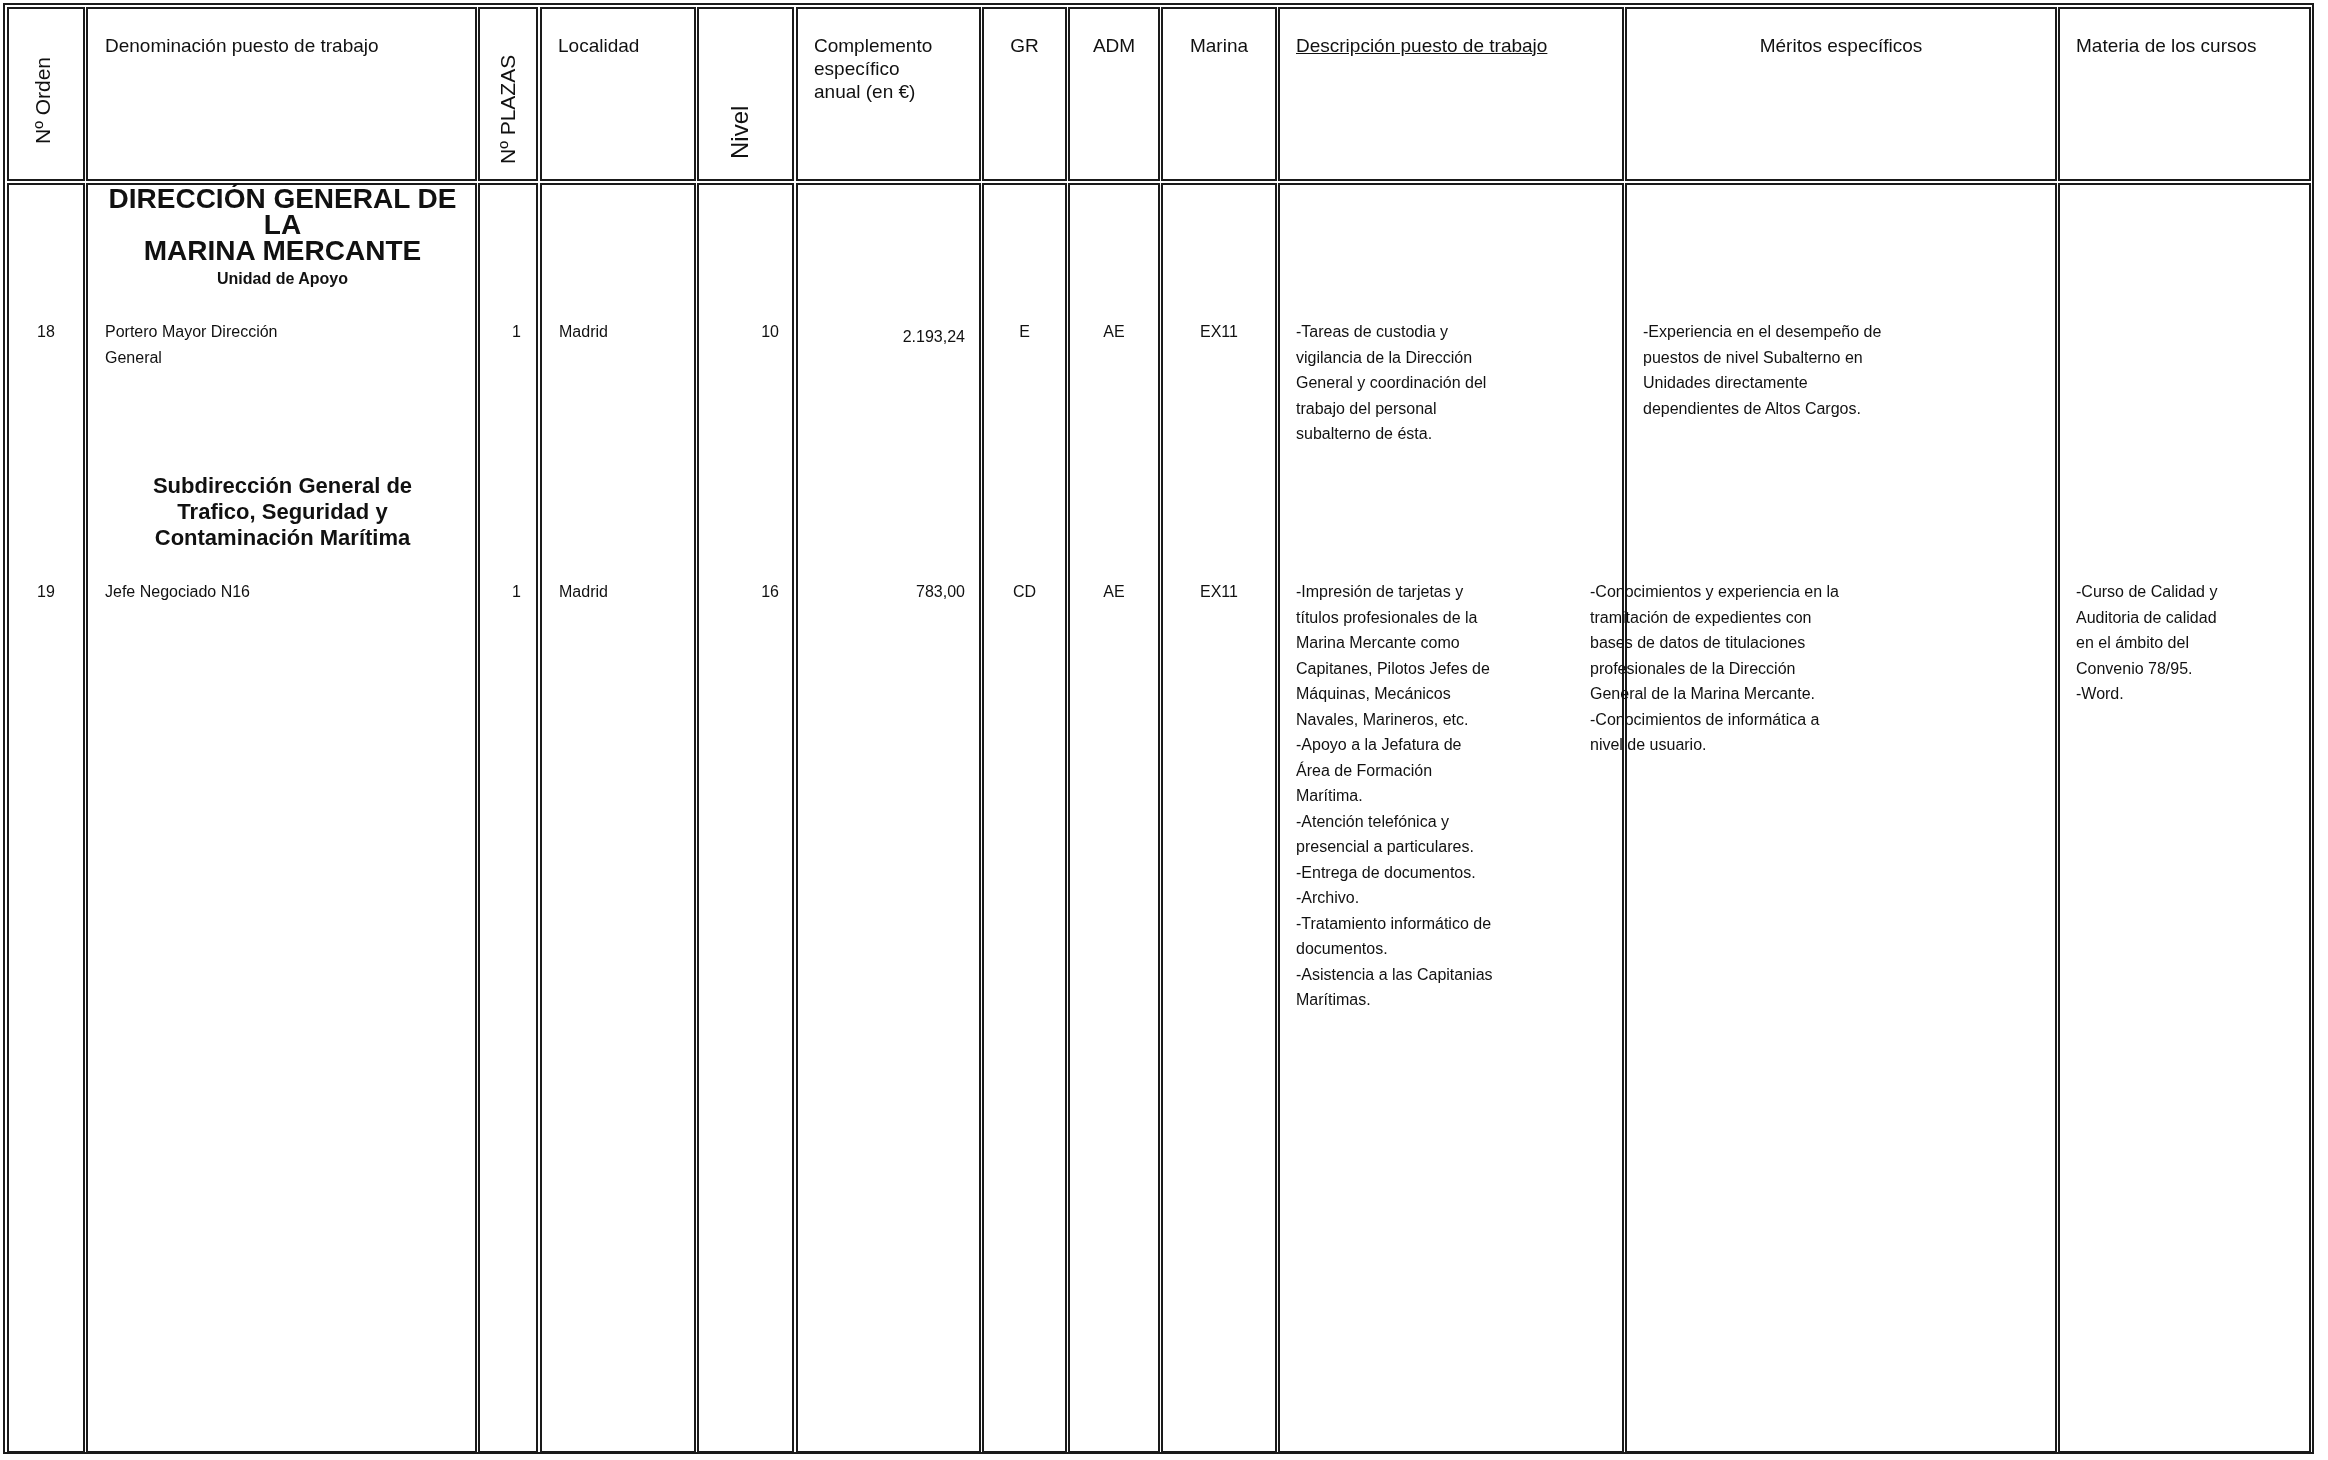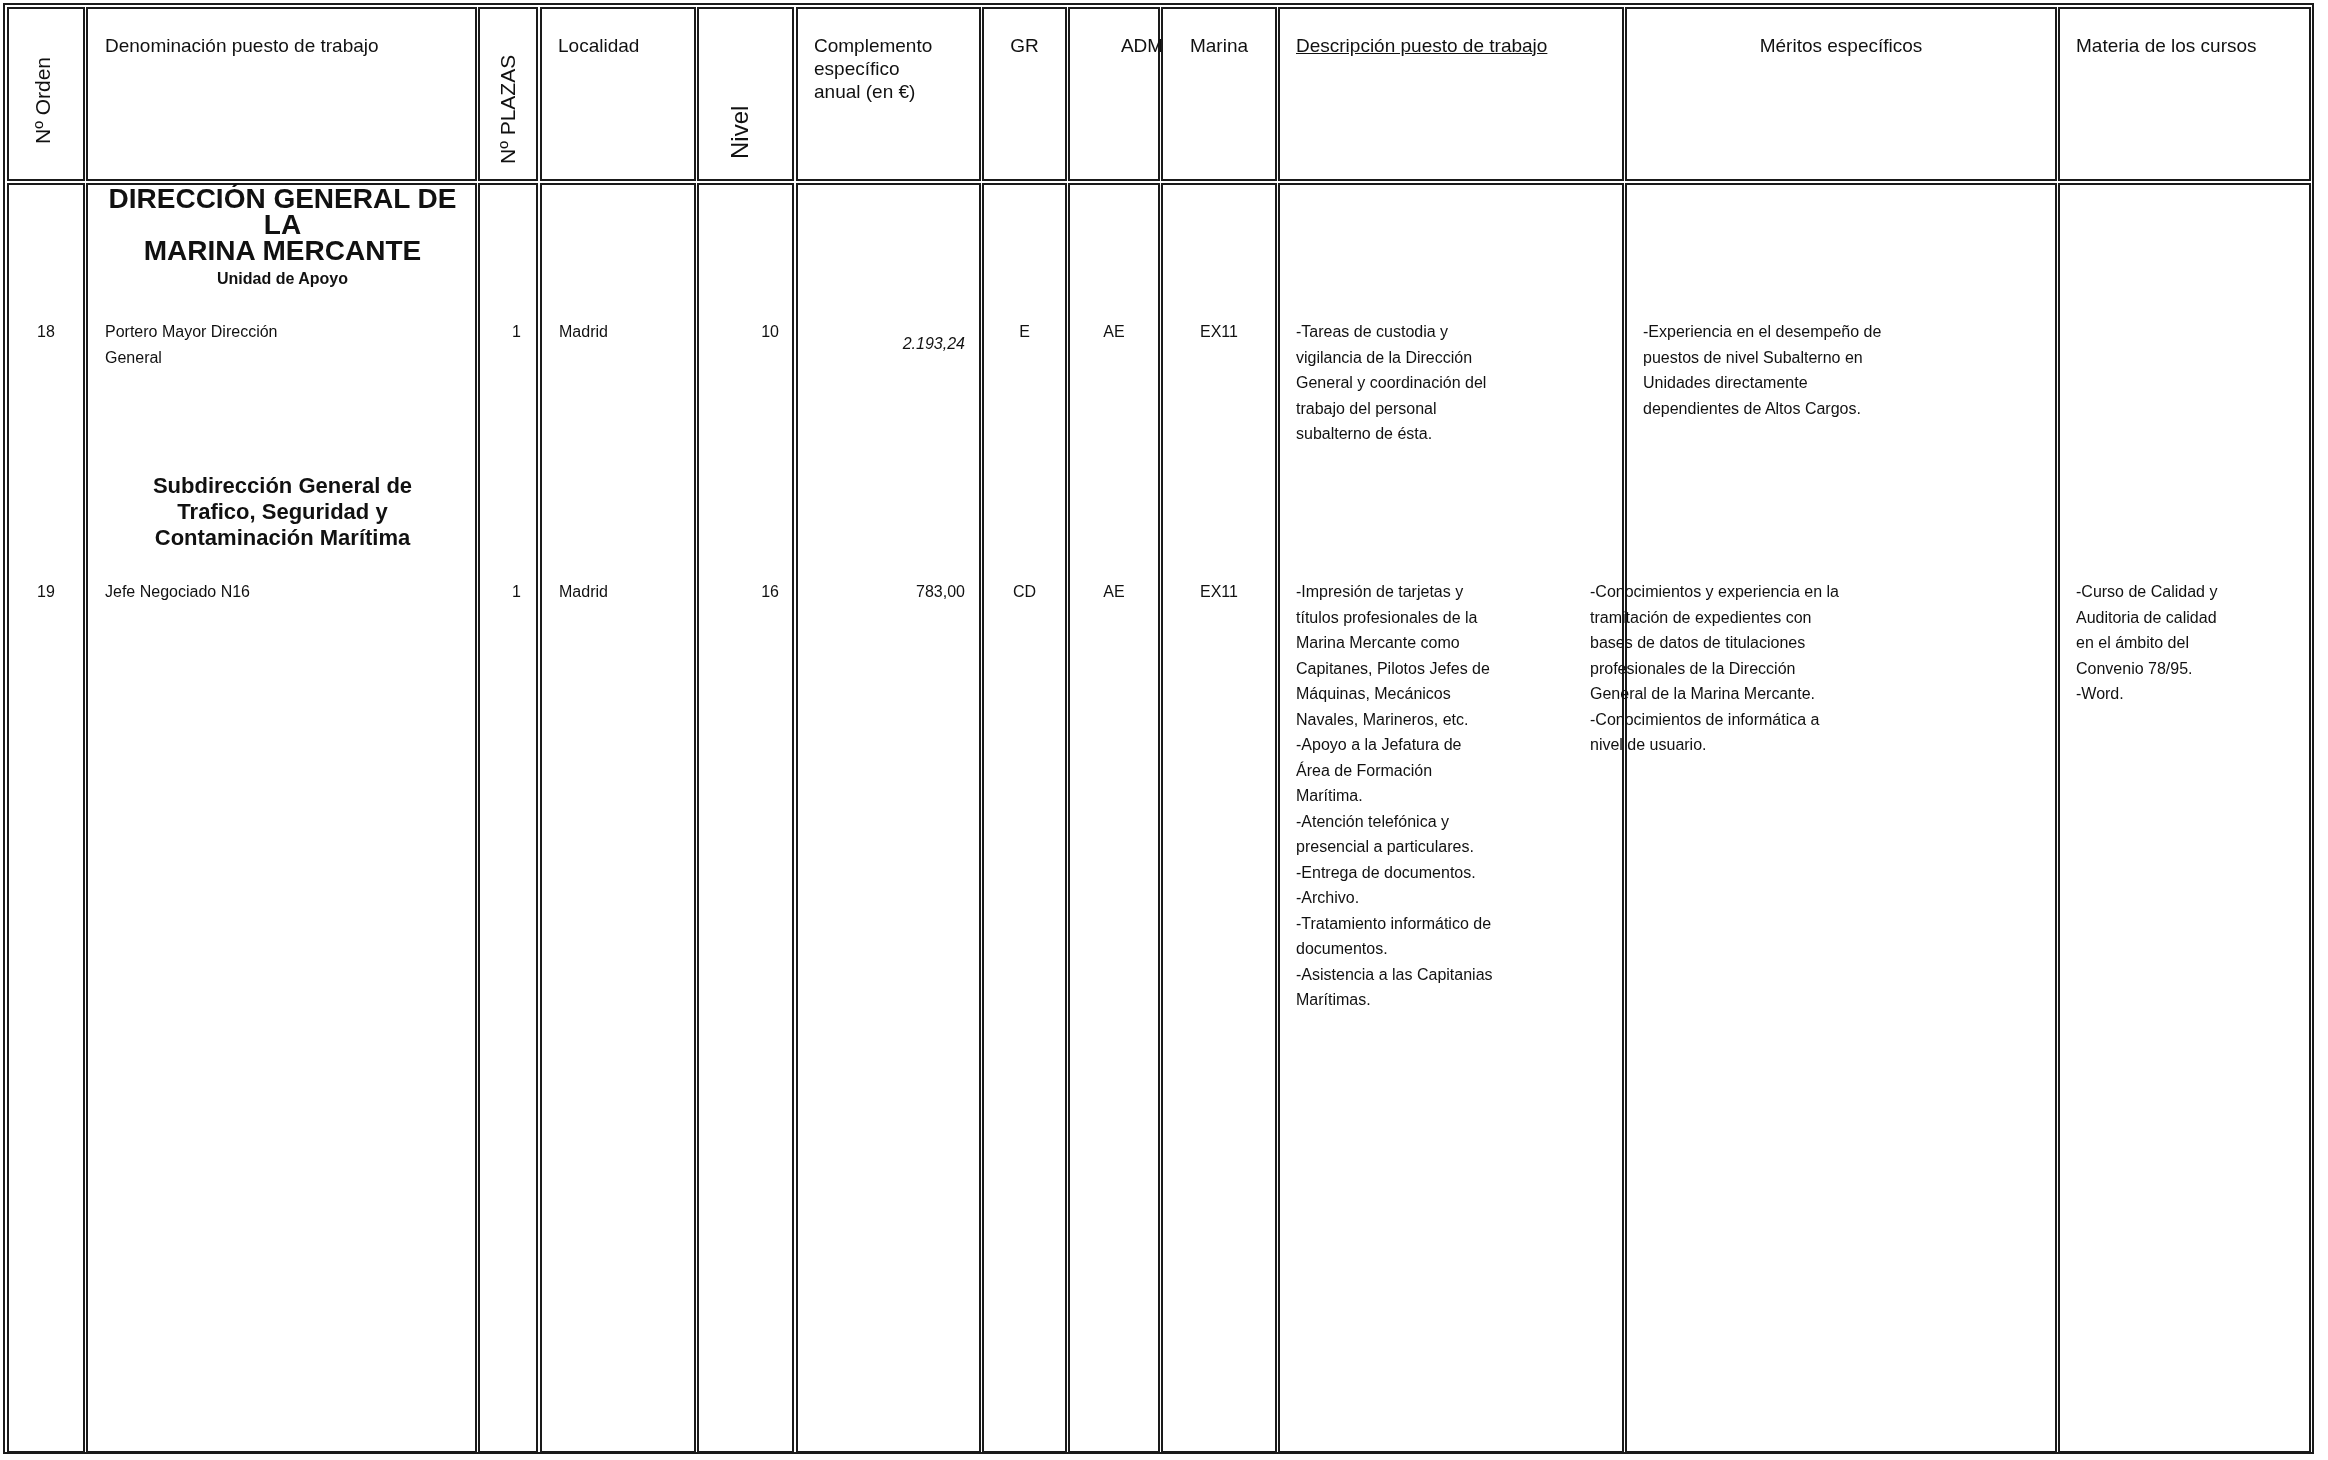--- a/index.html
+++ b/index.html
@@ -39,21 +39,21 @@
 </div>
 <div class="cell" style="left:796px;top:7px;width:185px;height:174px;">
   <span class="hdr-text" style="left:16px;top:25px;white-space:pre-line;">Complemento
 específico
 anual (en €)</span>
 </div>
 <div class="cell" style="left:982px;top:7px;width:85px;height:174px;">
   <span class="hdr-text center" style="left:0;width:81px;top:25px;">GR</span>
 </div>
 <div class="cell" style="left:1068px;top:7px;width:92px;height:174px;">
-  <span class="hdr-text center" style="left:0;width:88px;top:25px;margin-left:28px;">ADM</span>
+  <span class="hdr-text center" style="left:0;width:88px;top:25px;">ADM</span>
 </div>
 <div class="cell" style="left:1161px;top:7px;width:116px;height:174px;">
   <span class="hdr-text center" style="left:0;width:112px;top:25px;">Marina</span>
 </div>
 <div class="cell" style="left:1278px;top:7px;width:346px;height:174px;">
   <span class="hdr-text underline" style="left:16px;top:25px;white-space:nowrap;">Descripción puesto de trabajo</span>
 </div>
 <div class="cell" style="left:1625px;top:7px;width:432px;height:174px;">
   <span class="hdr-text center" style="left:0;width:428px;top:25px;">Méritos específicos</span>
 </div>
@@ -81,21 +81,21 @@
 Trafico, Seguridad y
 Contaminación Marítima</div>
 
 <div>
   <div class="body-text center" style="left:9px;width:74px;top:319px;">18</div>
   <div class="body-text" style="left:105px;width:365px;top:319px;">Portero Mayor Dirección
 General</div>
   <div class="body-text right" style="left:480px;width:41px;top:319px;">1</div>
   <div class="body-text" style="left:559px;width:130px;top:319px;">Madrid</div>
   <div class="body-text right" style="left:700px;width:79px;top:319px;">10</div>
-  <div class="body-text right" style="left:800px;width:165px;top:331px;font-style:italic;">2.193,24</div>
+  <div class="body-text right" style="left:800px;width:165px;top:324px;">2.193,24</div>
   <div class="body-text center" style="left:984px;width:81px;top:319px;">E</div>
   <div class="body-text center" style="left:1070px;width:88px;top:319px;">AE</div>
   <div class="body-text center" style="left:1163px;width:112px;top:319px;">EX11</div>
   <div class="body-text" style="left:1296px;width:325px;top:319px;">-Tareas de custodia y
 vigilancia de la Dirección
 General y coordinación del
 trabajo del personal
 subalterno de ésta.</div>
   <div class="body-text" style="left:1643px;width:410px;top:319px;">-Experiencia en el desempeño de
 puestos de nivel Subalterno en

